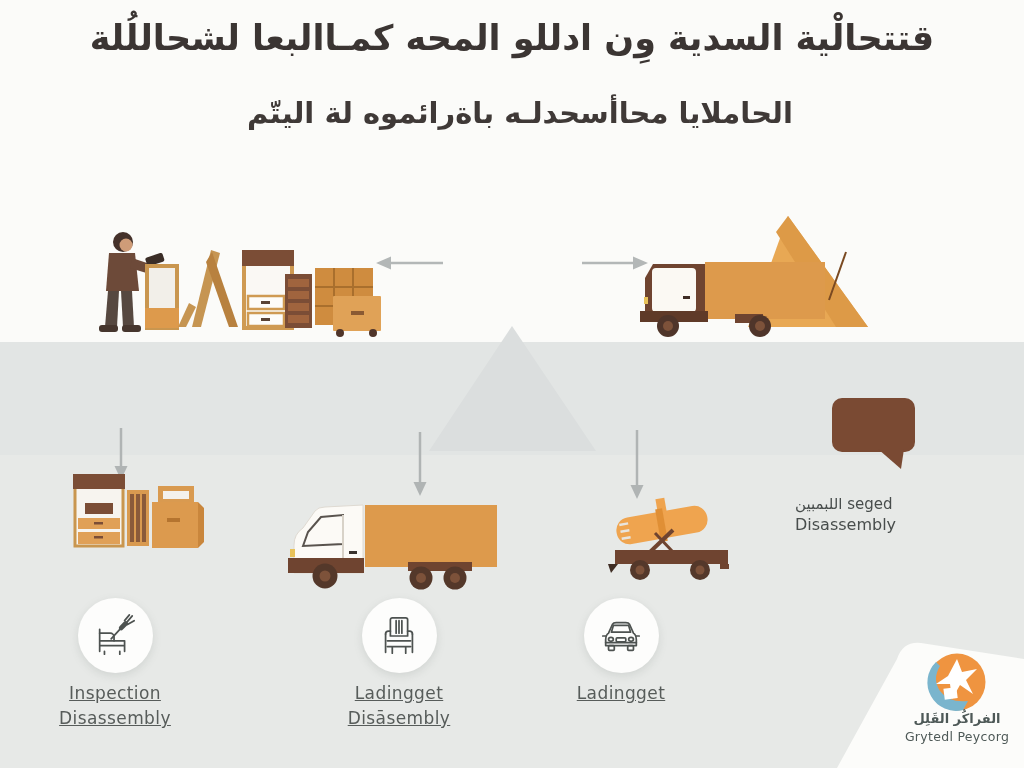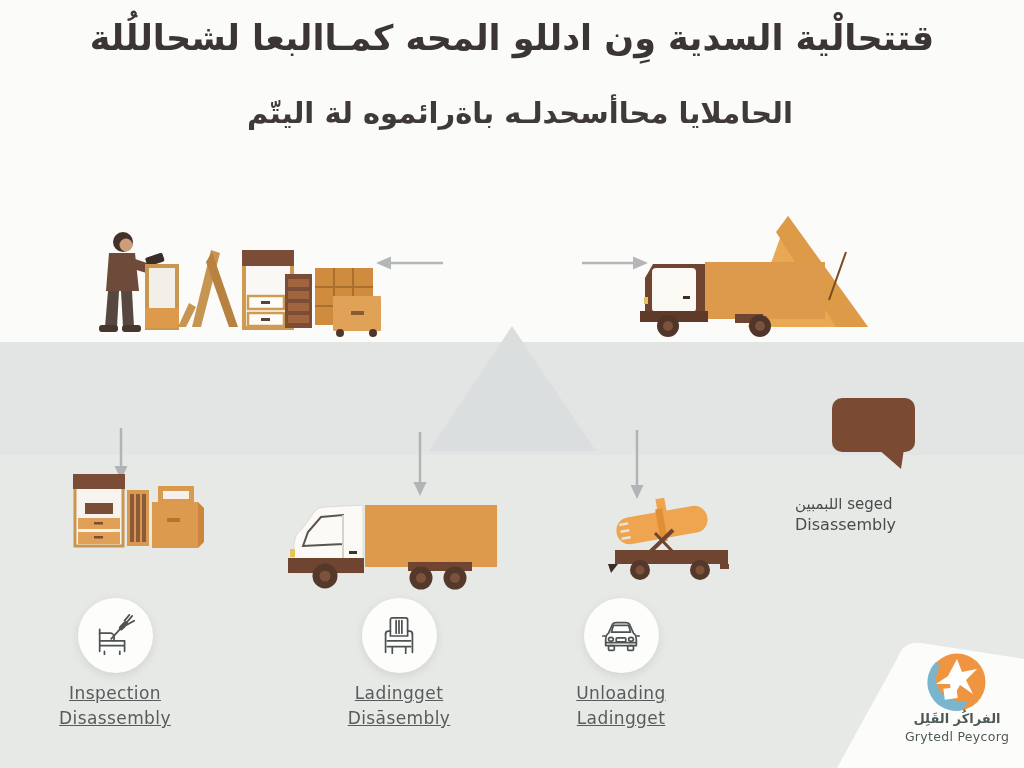--- a/index.html
+++ b/index.html
@@ -247,21 +247,20 @@
       <path d="M14,20 l2,-7 h16 l2,7 z"></path>
       <ellipse cx="13.5" cy="27.5" rx="2.5" ry="2"></ellipse>
       <ellipse cx="34.5" cy="27.5" rx="2.5" ry="2"></ellipse>
       <rect x="19" y="26" width="10" height="4" rx="1"></rect>
       <path d="M8,31 h32 M8,24 h-3 M40,24 h3"></path>
       <rect x="11" y="34" width="6" height="5" rx="1"></rect>
       <rect x="31" y="34" width="6" height="5" rx="1"></rect>
     </svg>
   </div>
   <div class="lbl">
-    <div>Unloading</div>
     <div>Ladingget</div>
   </div>
 </div>
 
 <div class="abs logo-text">
   <div class="ar" dir="rtl">الفراكُر القَلِل</div>
   <div class="en">Grytedl Peycorg</div>
 </div>
 
 </body></html>

